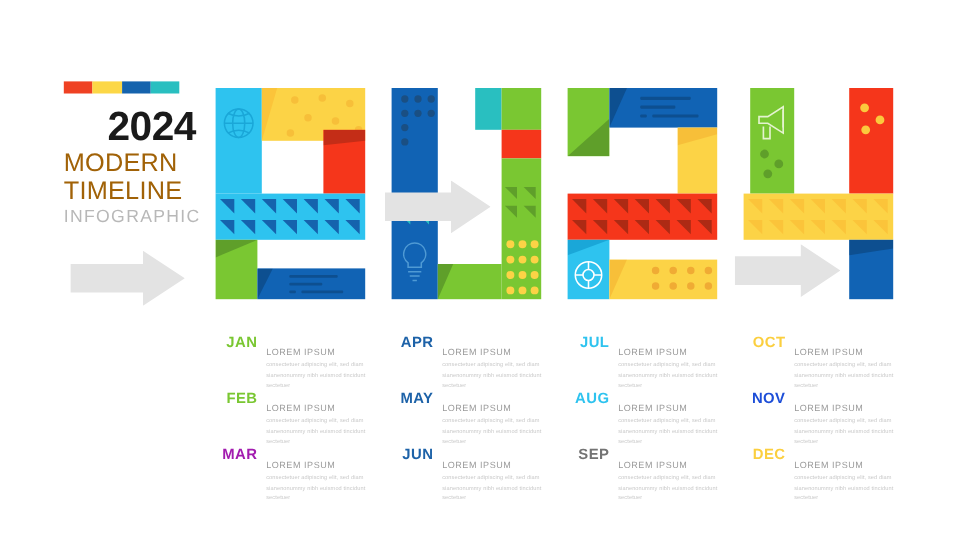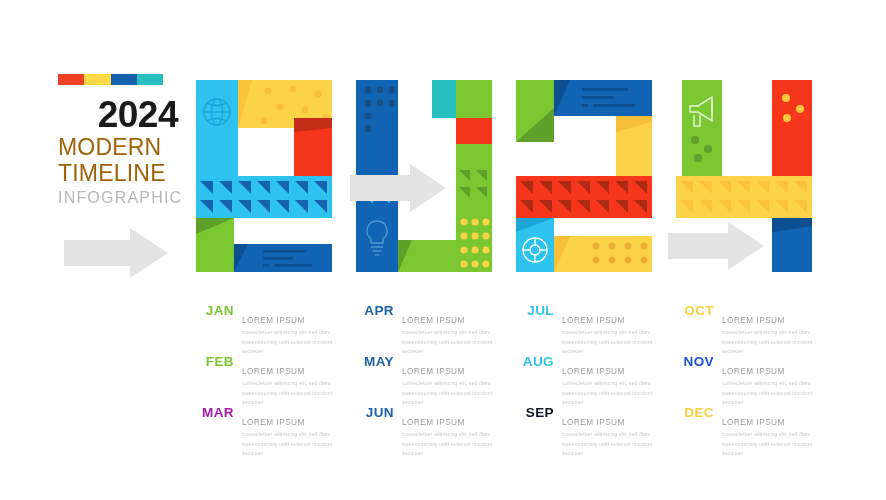--- a/index.html
+++ b/index.html
@@ -406,21 +406,21 @@
     </div>
   </div>
   <div class="month-row">
     <div class="month-label" style="color:#2ec3ef">AUG</div>
     <div class="month-body">
       <div class="month-title">LOREM IPSUM</div>
       <div class="month-text">consectetuer adipiscing elit, sed diam sianenonummy nibh euismod tincidunt sectetuer</div>
     </div>
   </div>
   <div class="month-row">
-    <div class="month-label" style="color:#0f172a">SEP</div>
+    <div class="month-label" style="color:#737373">SEP</div>
     <div class="month-body">
       <div class="month-title">LOREM IPSUM</div>
       <div class="month-text">consectetuer adipiscing elit, sed diam sianenonummy nibh euismod tincidunt sectetuer</div>
     </div>
   </div>
 </div>
 
 <div class="month-col" style="left:676px; top:303px;">
   <div class="month-row">
     <div class="month-label" style="color:#fbcf3f">OCT</div>

